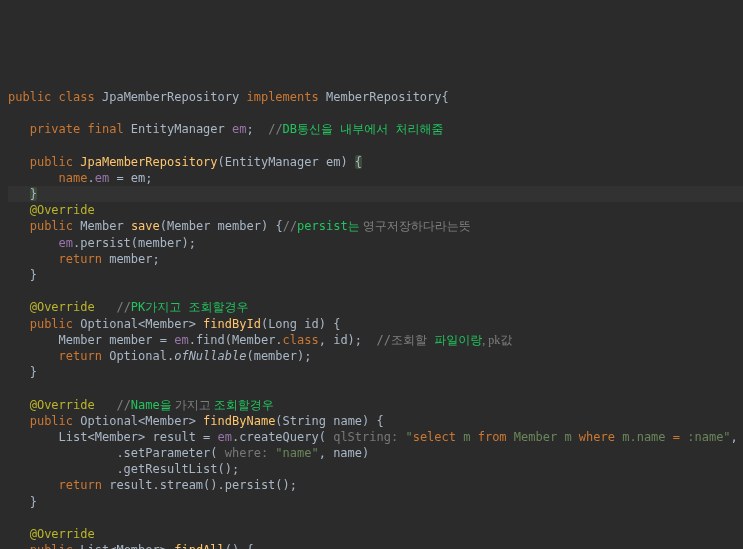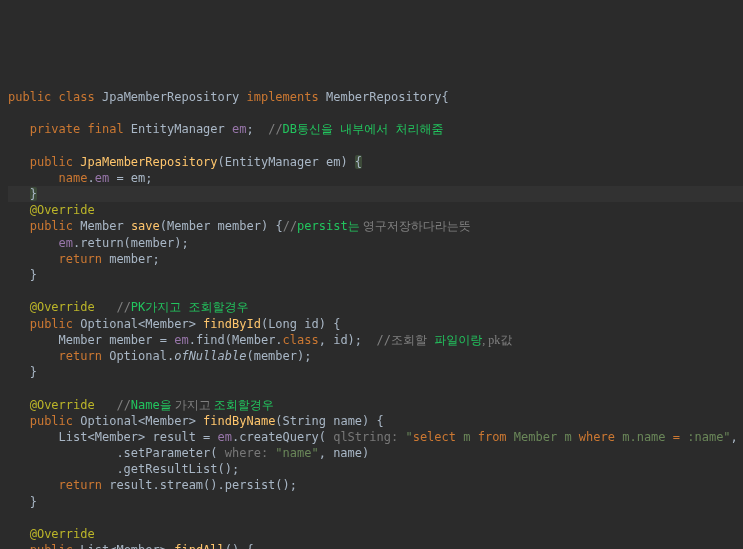--- a/index.html
+++ b/index.html
@@ -38,21 +38,21 @@
 <div>
 <span class="kw">public</span> <span class="kw">class</span> <span class="cls">JpaMemberRepository</span> <span class="kw">implements</span> <span class="cls">MemberRepository</span>{
 
    <span class="kw">private</span> <span class="kw">final</span> <span class="cls">EntityManager</span> <span class="field">em</span>;  <span class="comment">//</span><span class="underline">DB통신을 내부에서 처리해줌</span>
 
    <span class="kw">public</span> <span class="method">JpaMemberRepository</span>(<span class="cls">EntityManager</span> <span>em</span>) <span class="hlBrace">{</span>
        <span class="kw">name</span>.<span class="field">em</span><span> = em</span>;
 <span class="hlLine">   <span class="hlBrace">}</span></span>
    <span class="anno">@Override</span>
    <span class="kw">public</span> <span class="cls">Member</span> <span class="method">save</span>(<span class="cls">Member</span> <span>member</span>) {<span class="comment">//</span><span class="underline">persist는</span><span class="gray"> 영구저장하다라는뜻</span>
-       <span class="field">em</span><span>.return(member)</span>;
+       <span class="field">em</span><span>.persist(member)</span>;
        <span class="kw">return</span><span> member</span>;
    }
 
    <span class="anno">@Override</span>   <span class="comment">//</span><span class="underline">PK가지고</span> <span class="underline">조회할경우</span>
    <span class="kw">public</span> <span class="cls">Optional&lt;Member&gt;</span> <span class="method">findById</span>(<span class="cls">Long</span> <span>id</span>) {
        <span class="cls">Member</span> <span>member</span> = <span class="field">em</span><span>.find(Member.</span><span class="kw">class</span><span>, id)</span>;  <span class="comment">//조회할 </span><span class="underline">파일이랑</span><span class="gray">, pk값</span>
        <span class="kw">return</span><span> Optional.</span><span class="static">ofNullable</span><span>(member)</span>;
    }
 
    <span class="anno">@Override</span>   <span class="comment">//</span><span class="underline">Name을</span><span class="gray"> 가지고 </span><span class="underline">조회할경우</span>

